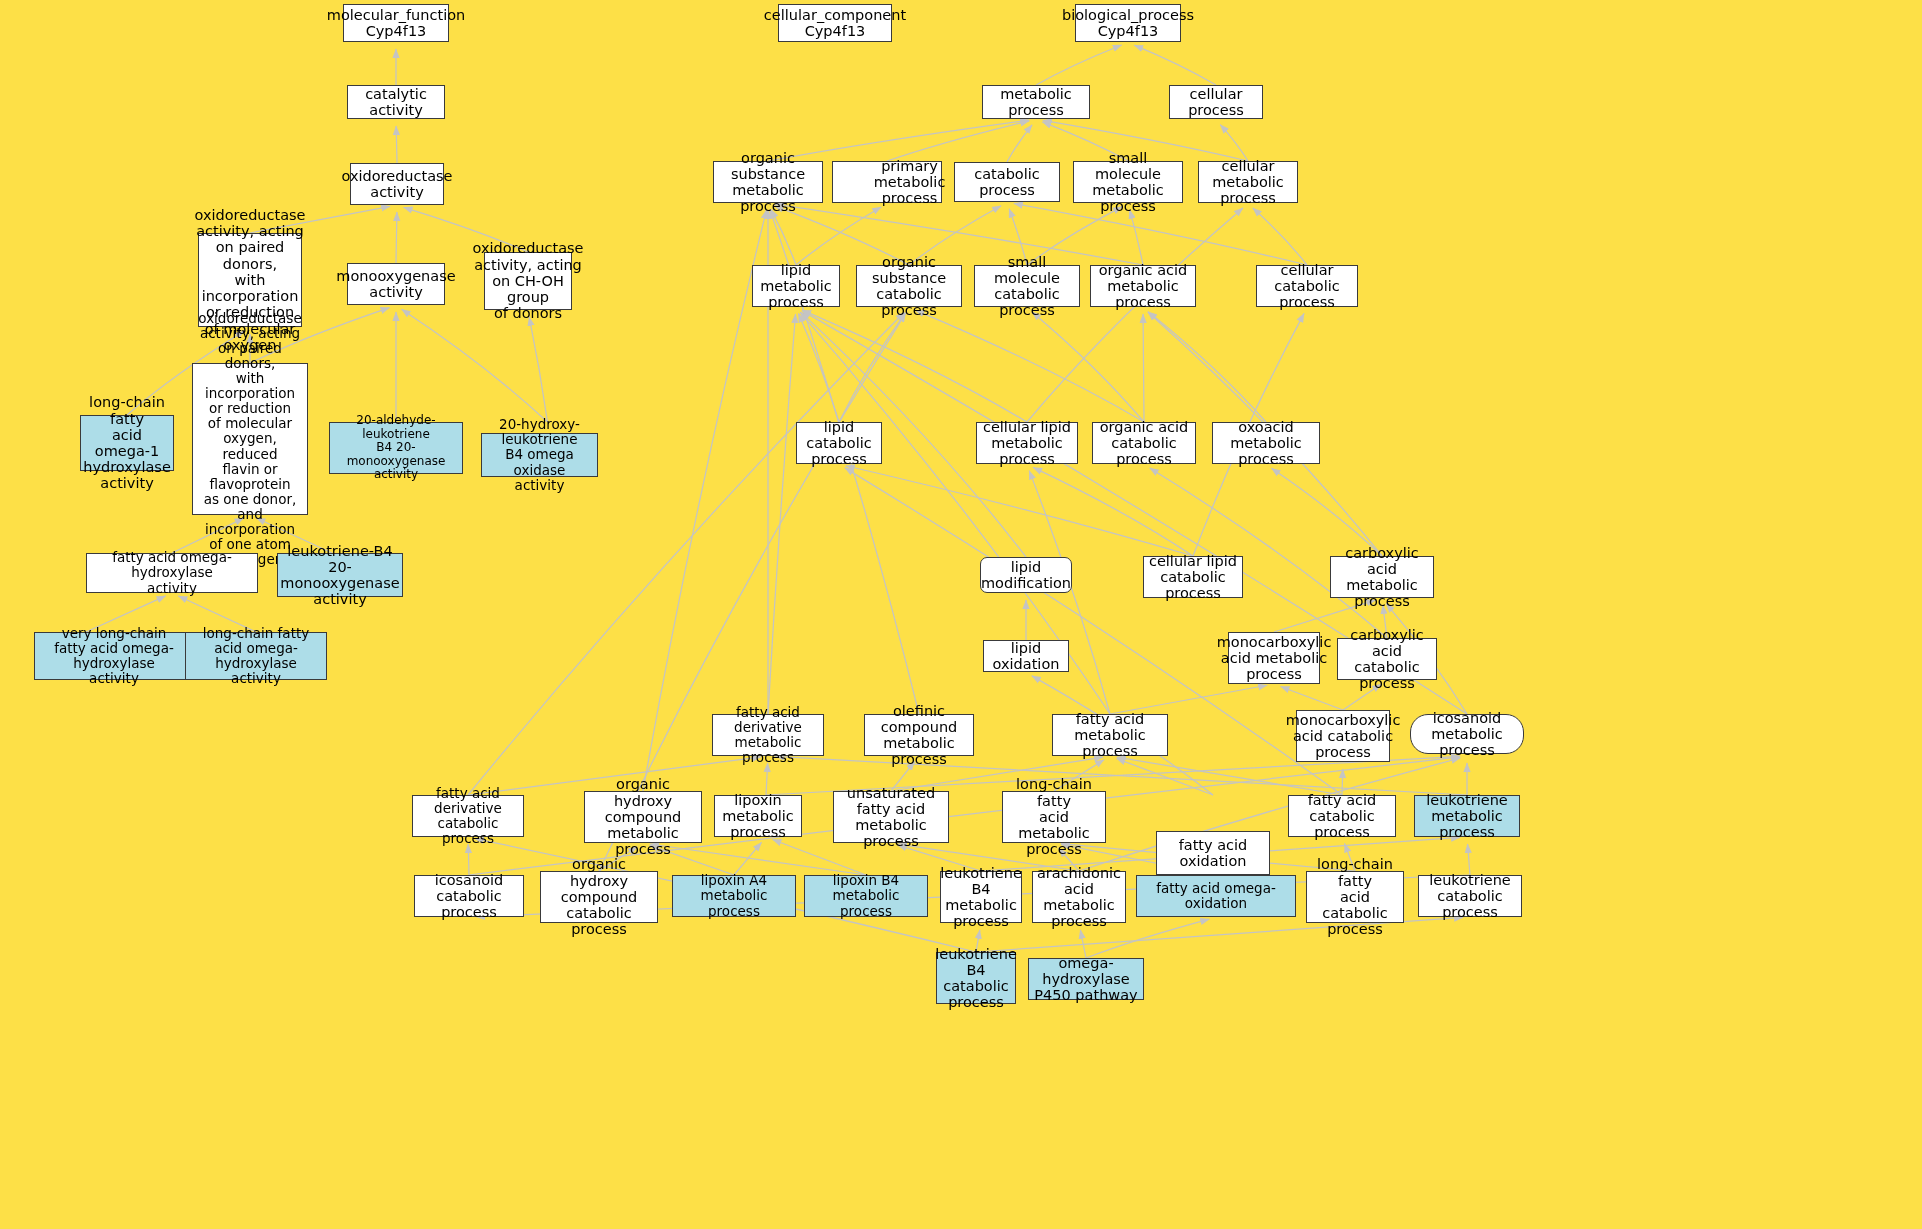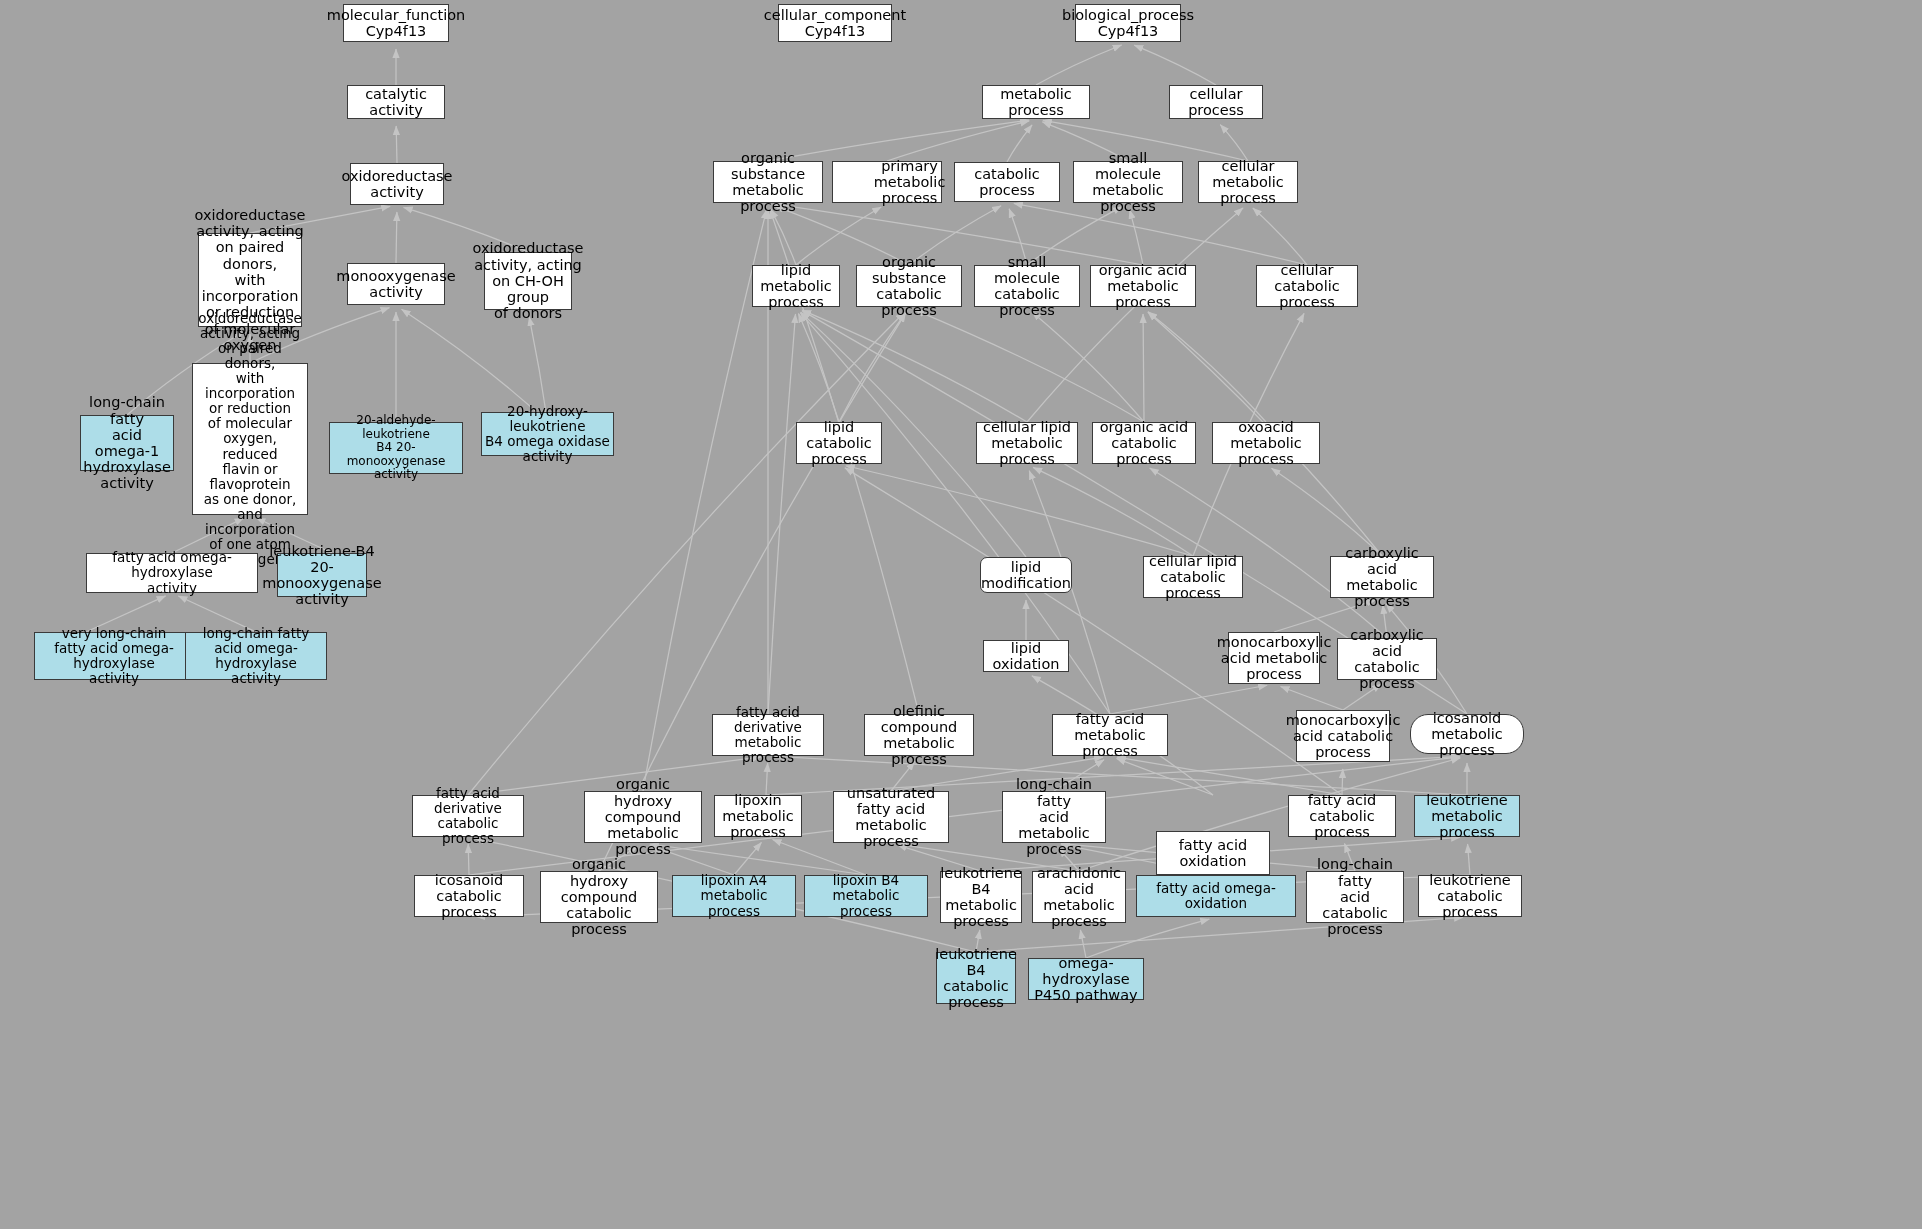--- a/index.html
+++ b/index.html
@@ -1,17 +1,17 @@
 <!DOCTYPE html>
 <html><head>
 <meta charset="utf-8">
 <style>
   html,body{margin:0;padding:0;background:#ffffff;}
   body{font-family:"DejaVu Sans","Liberation Sans",sans-serif;}
-  #canvas{position:relative;width:1922px;height:1229px;background:#a3a3a3;overflow:hidden;}
+  #canvas{position:relative;width:1922px;height:1229px;background:#fde047;overflow:hidden;}
   #edges{position:absolute;left:0;top:0;width:1922px;height:1229px;}
   .node{
     position:absolute;
     box-sizing:border-box;
     border:1.6px solid #3a3a3a;
     background:#ffffff;
     color:#000000;
     display:flex;
     align-items:center;
     justify-content:center;
@@ -172,26 +172,26 @@
 and incorporation
 of one atom
 of oxygen</div>
       <div class="node hl" style="left: 80px; top: 415px; width: 94px; height: 56px;">long-chain fatty
 acid omega-1
 hydroxylase
 activity</div>
       <div class="node hl" style="left: 329px; top: 422px; width: 134px; height: 52px; font-size: 12px;">20-aldehyde-leukotriene
 B4 20-monooxygenase
 activity</div>
-      <div class="node hl" style="left: 481px; top: 412px; width: 133px; height: 44px; font-size: 13.5px;">20-hydroxy-leukotriene
+      <div class="node hl" style="left: 481px; top: 433px; width: 117px; height: 44px; font-size: 13.5px;">20-hydroxy-leukotriene
 B4 omega oxidase
 activity</div>
       <div class="node" style="left: 86px; top: 553px; width: 172px; height: 40px; font-size: 13.5px;">fatty acid omega-hydroxylase
 activity</div>
-      <div class="node hl" style="left: 277px; top: 553px; width: 90px; height: 44px;">leukotriene-B4
+      <div class="node hl" style="left: 277px; top: 553px; width: 126px; height: 44px;">leukotriene-B4
 20-monooxygenase
 activity</div>
       <div class="node hl" style="left: 6px; top: 632px; width: 160px; height: 48px; font-size: 13.5px; margin-left: 28px;">very long-chain
 fatty acid omega-hydroxylase
 activity</div>
       <div class="node hl" style="left: 185px; top: 632px; width: 142px; height: 48px; font-size: 13.5px;">long-chain fatty
 acid omega-hydroxylase
 activity</div>
       <div class="node" style="left: 982px; top: 85px; width: 108px; height: 34px;">metabolic process</div>
       <div class="node" style="left: 1169px; top: 85px; width: 94px; height: 34px;">cellular process</div>

